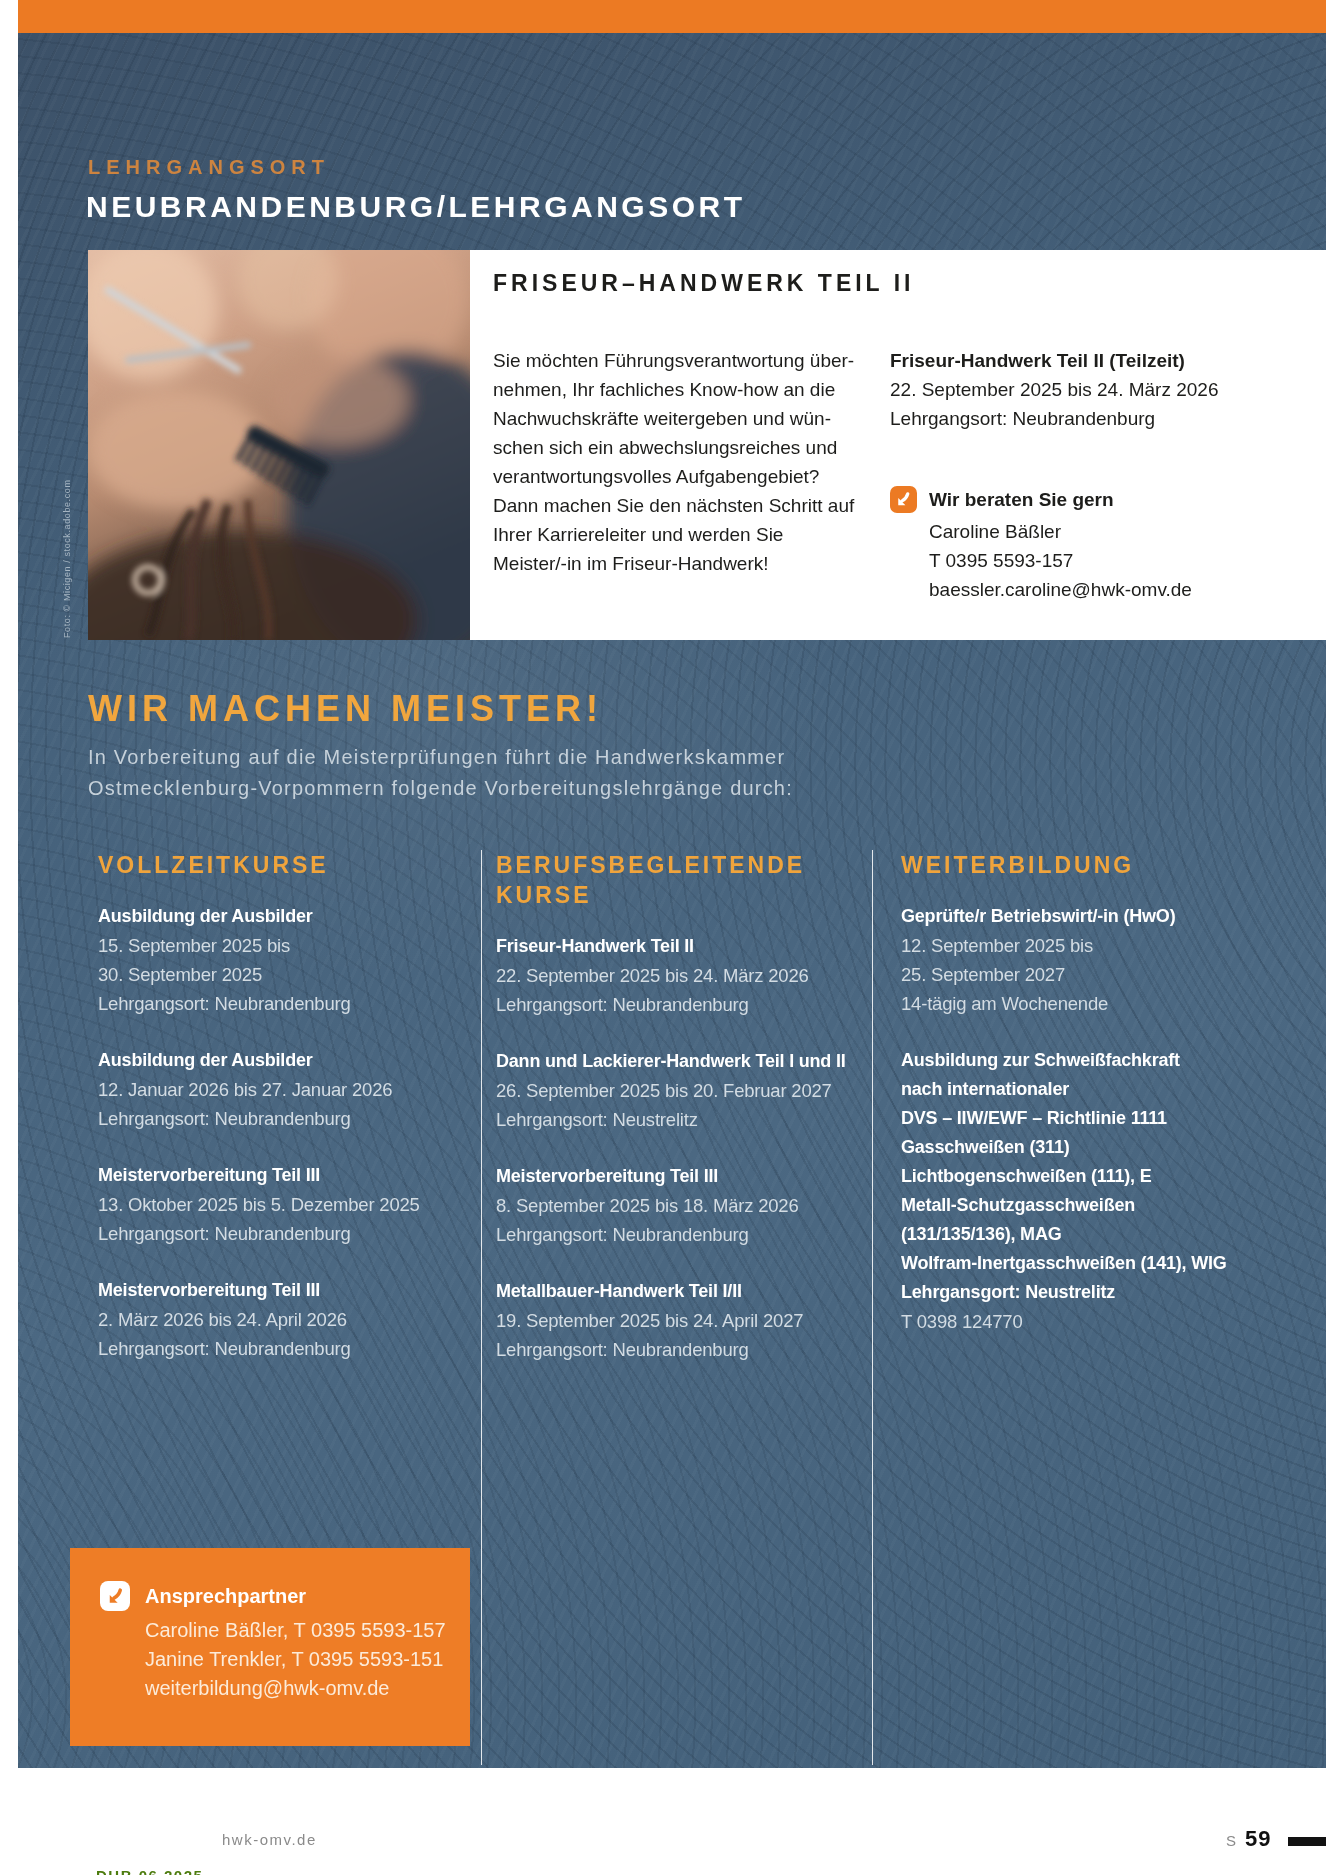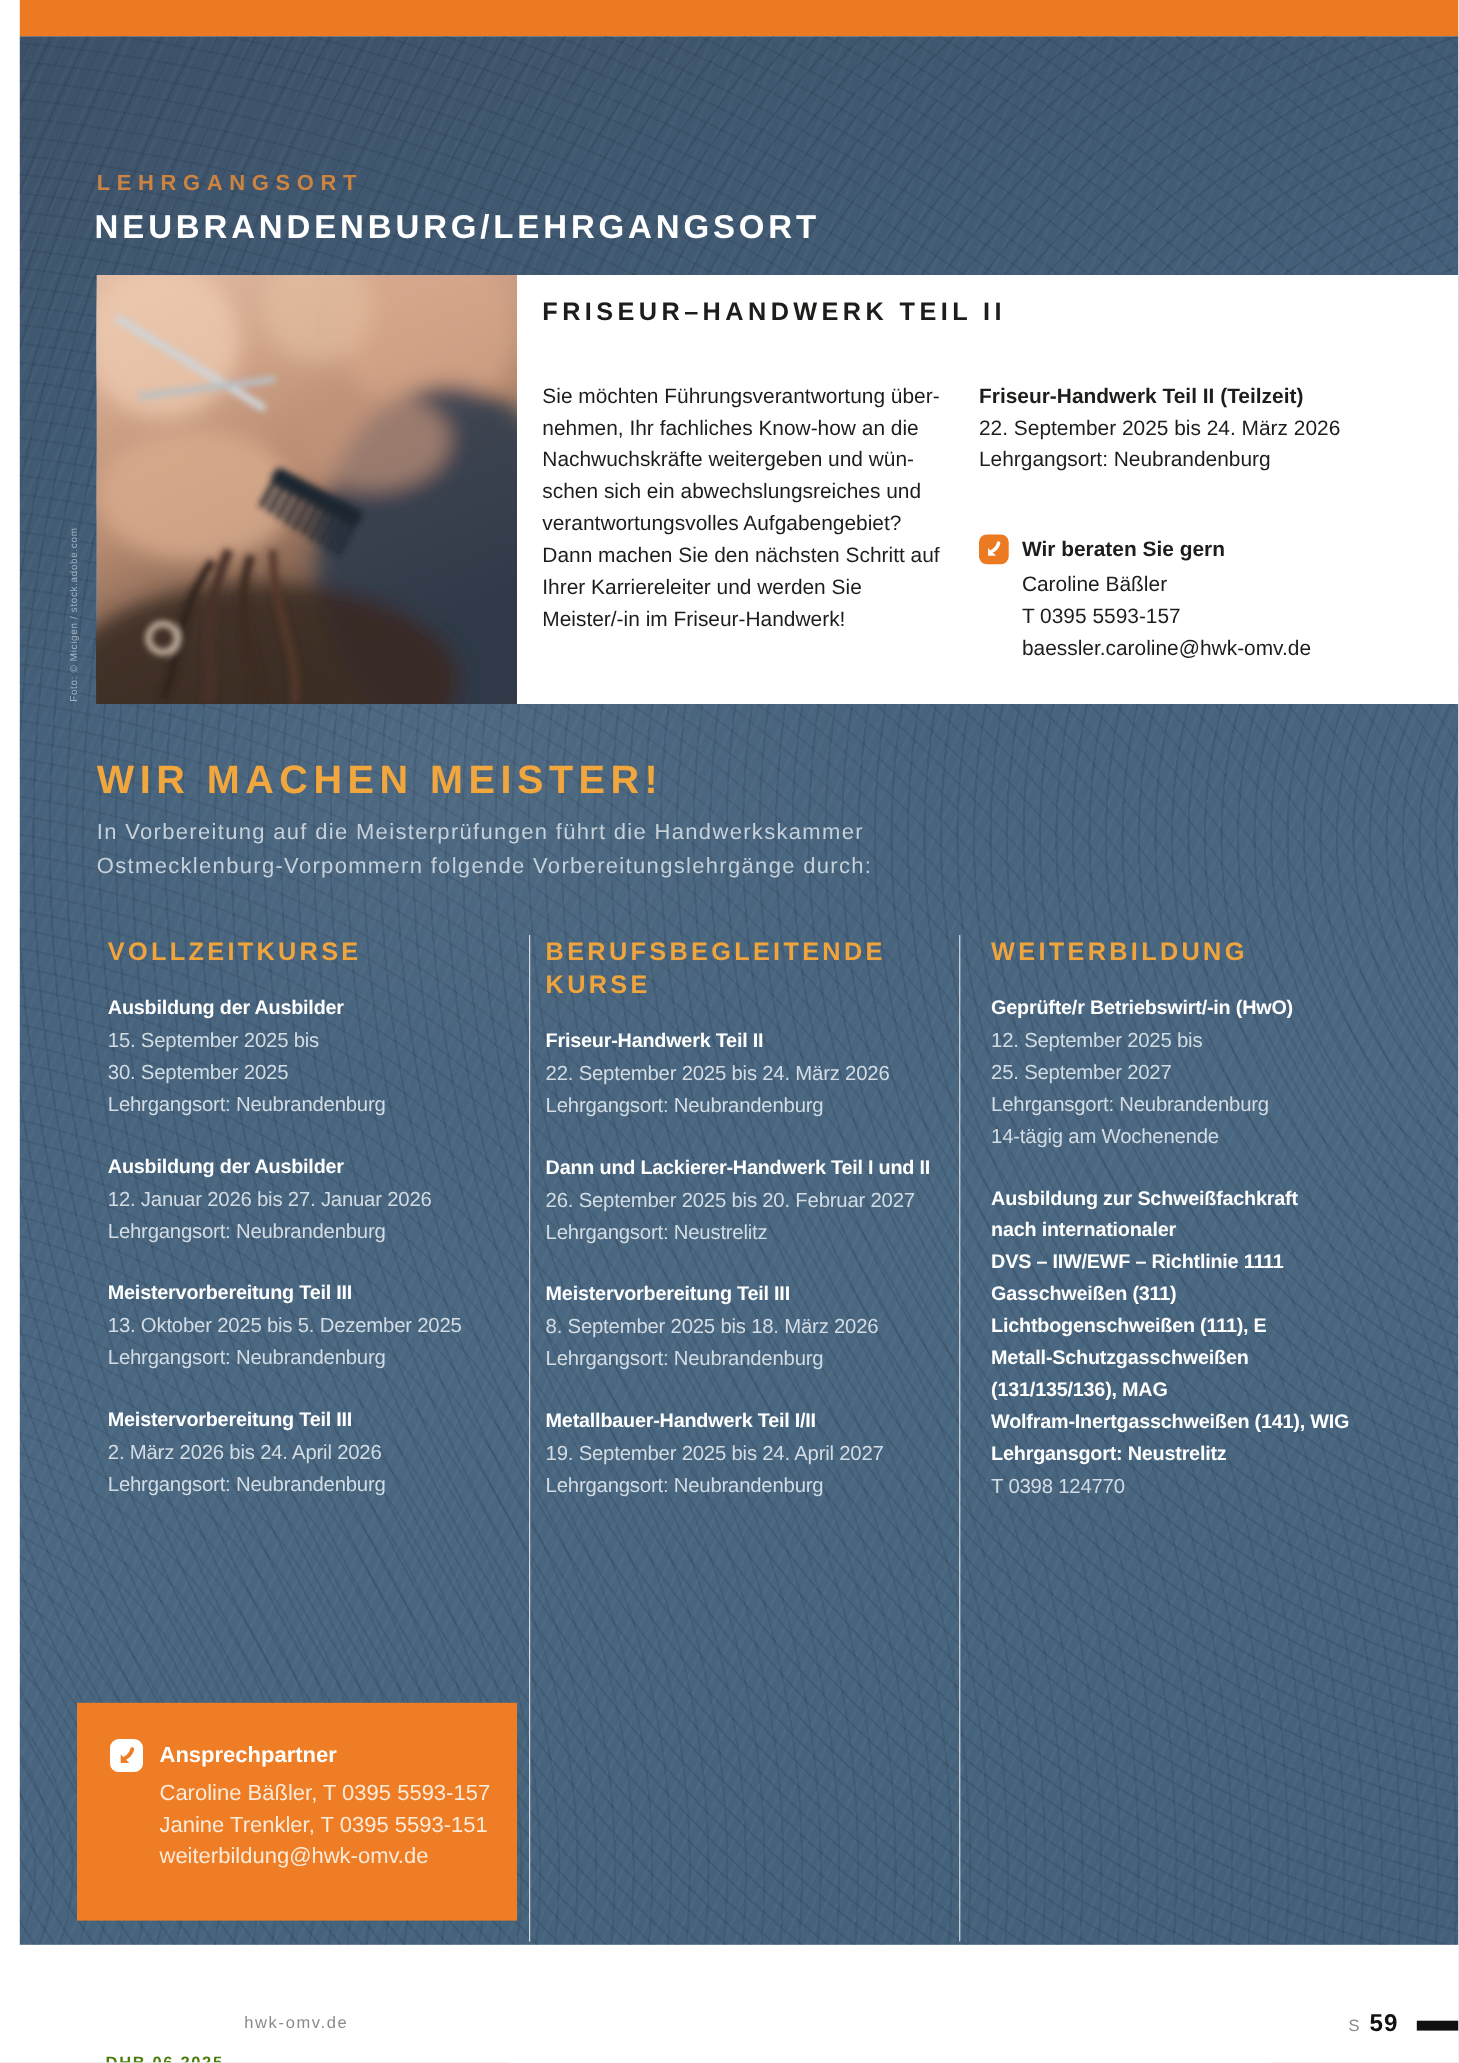--- a/index.html
+++ b/index.html
@@ -240,21 +240,20 @@
           <div class="course-line">19. September 2025 bis 24. April 2027</div>
           <div class="course-line">Lehrgangsort: Neubrandenburg</div>
         </div>
       </div>
       <div class="col col-3">
         <div class="col-heading">WEITERBILDUNG</div>
         <div class="course">
           <div class="course-title">Geprüfte/r Betriebswirt/-in (HwO)</div>
           <div class="course-line">12. September 2025 bis</div>
           <div class="course-line">25. September 2027</div>
-          <div class="course-line">Lehrgansgort: Neubrandenburg</div>
           <div class="course-line">14-tägig am Wochenende</div>
         </div>
         <div class="course">
           <div class="course-title">Ausbildung zur Schweißfachkraft
 nach internationaler
 DVS – IIW/EWF – Richtlinie 1111
 Gasschweißen (311)
 Lichtbogenschweißen (111), E
 Metall-Schutzgasschweißen
 (131/135/136), MAG

